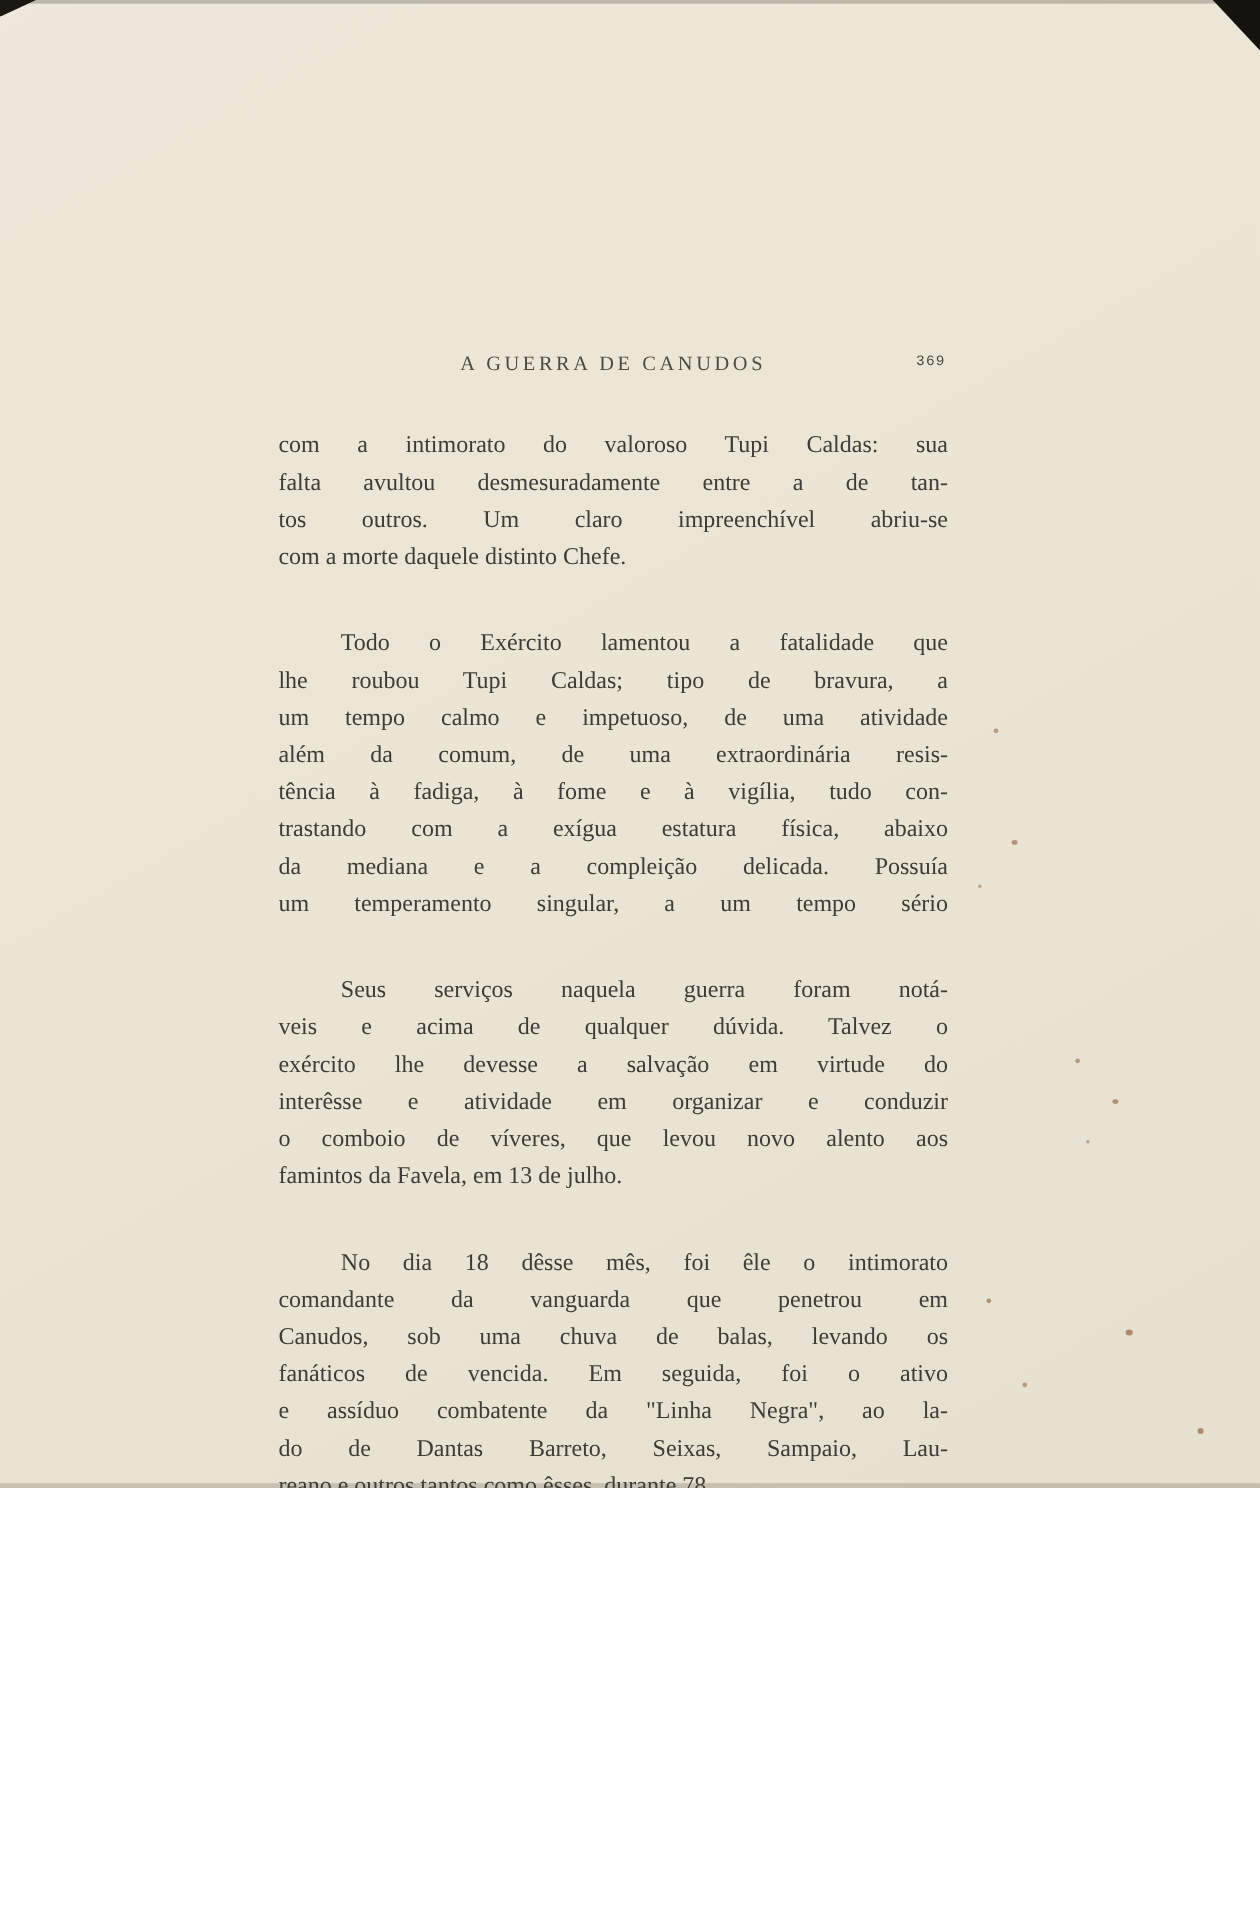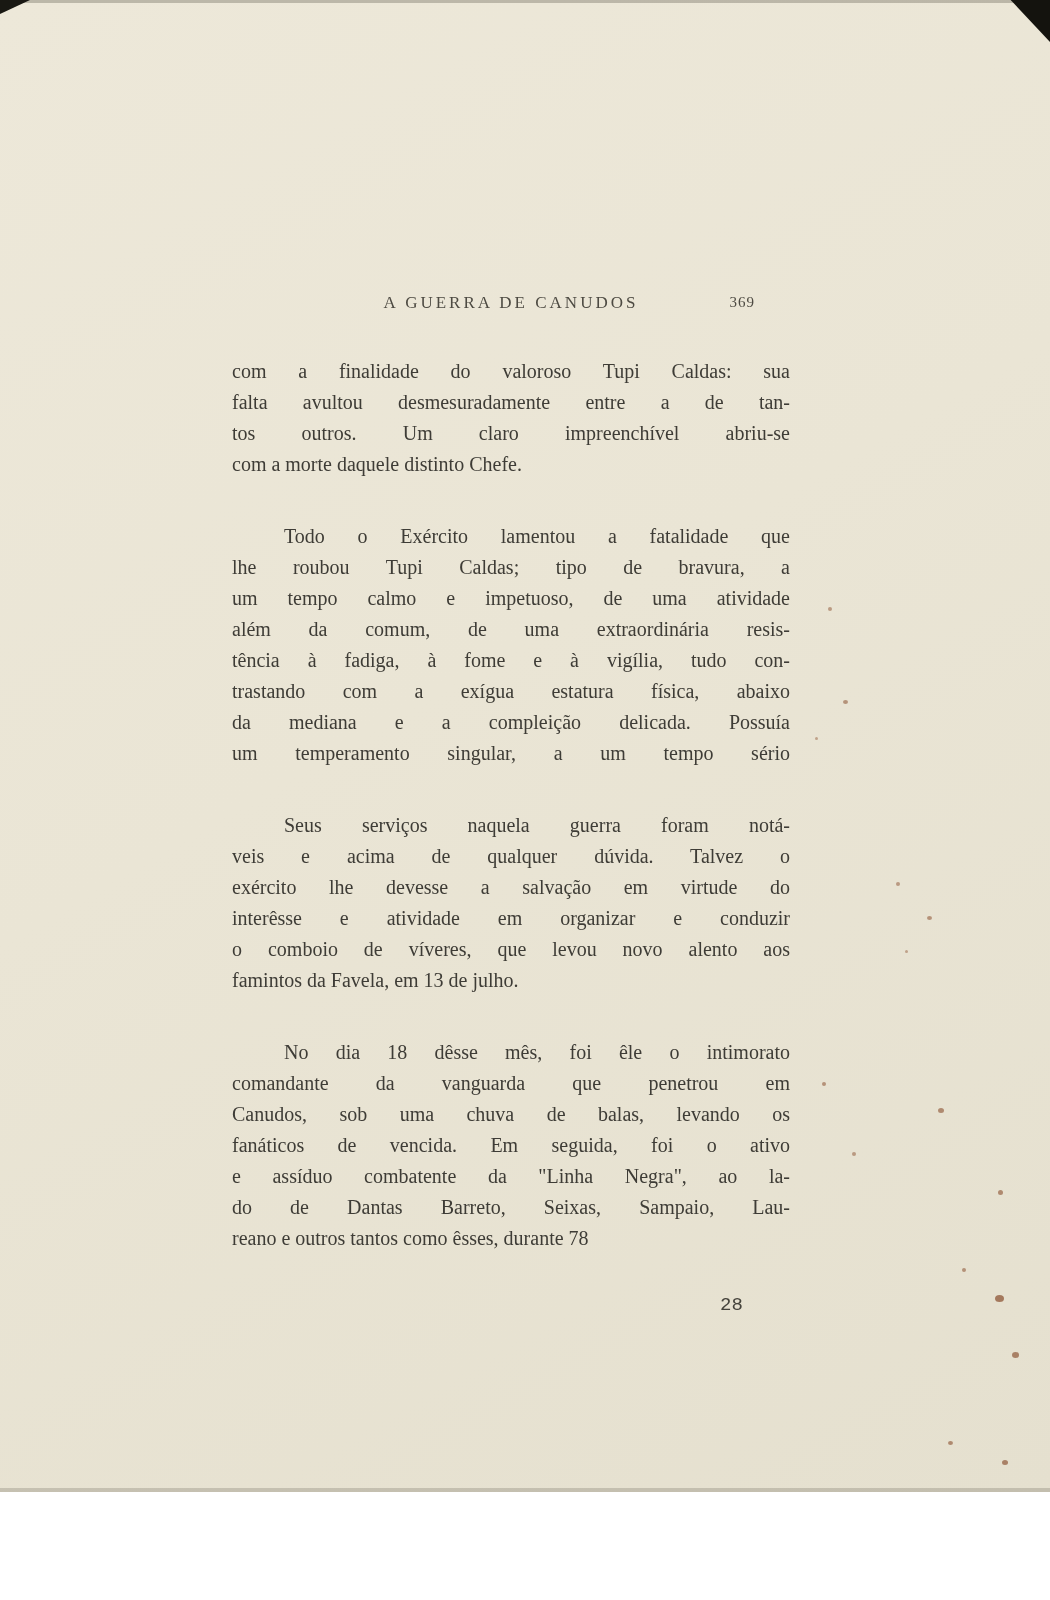--- a/index.html
+++ b/index.html
@@ -1,19 +1,19 @@
 <!DOCTYPE html>
 <html><head>
 <meta charset="utf-8">
 <style>
   html, body { margin: 0; padding: 0; }
   .page {
     position: relative;
     width: 1050px;
-    height: 1492px;
+    height: 1240px;
     overflow: hidden;
     background: linear-gradient(150deg, #ede8d9 0%, #eae5d5 45%, #e5e0cf 100%);
     font-family: "Liberation Serif", "DejaVu Serif", serif;
     color: #3e3c36;
   }
   
   .corner-tl {
     position: absolute; top: 0; left: 0; width: 30px; height: 14px;
     background: #191813;
     clip-path: polygon(0 0, 100% 0, 0 100%);
@@ -37,24 +37,25 @@
     left: 232px; top: 293px; width: 558px; height: 26px;
   }
   .header .title {
     position: absolute; left: 0; right: 0;
     text-align: center;
     font-size: 17px;
     letter-spacing: 3px;
     color: #4d4a42;
   }
   .header .pagenum {
-    position: absolute; right: 35px; top: 1px;
-    font-size: 15px;
+    position: absolute; right: 2px; top: 1px;
+    font-size: 12px;
     letter-spacing: 1px;
     color: #4d4a42;
+    font-family: Liberation Mono, monospace;
   }
 
   .text-block {
     position: absolute;
     left: 232px; top: 356px; width: 558px;
     font-size: 20px;
     line-height: 31px;
   }
   .para { margin-bottom: 7px; }
   .line {
@@ -90,21 +91,21 @@
   <div class="corner-tl"></div>
   <div class="corner-tr"></div>
 
   <div class="header">
     <div class="title">A GUERRA DE CANUDOS</div>
     <div class="pagenum">369</div>
   </div>
 
   <div class="text-block">
       <div class="para">
-        <div class="line">com a finalidade do valoroso Tupi Caldas: sua</div>
+        <div class="line">com a intimorato do valoroso Tupi Caldas: sua</div>
         <div class="line">falta avultou desmesuradamente entre a de tan-</div>
         <div class="line">tos outros. Um claro impreenchível abriu-se</div>
         <div class="line last">com a morte daquele distinto Chefe.</div>
       </div>
       <div class="para">
         <div class="line indent">Todo o Exército lamentou a fatalidade que</div>
         <div class="line">lhe roubou Tupi Caldas; tipo de bravura, a</div>
         <div class="line">um tempo calmo e impetuoso, de uma atividade</div>
         <div class="line">além da comum, de uma extraordinária resis-</div>
         <div class="line">tência à fadiga, à fome e à vigília, tudo con-</div>

